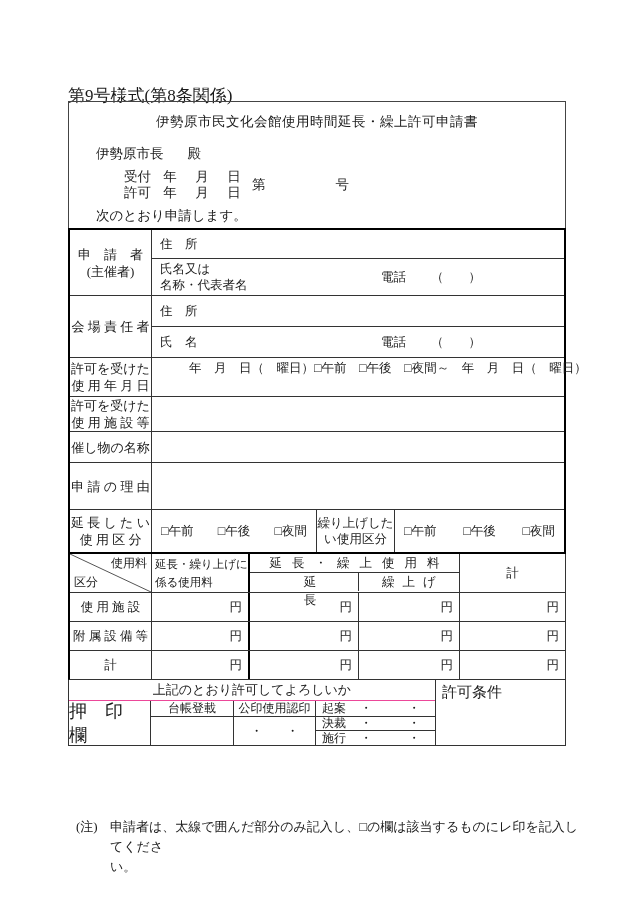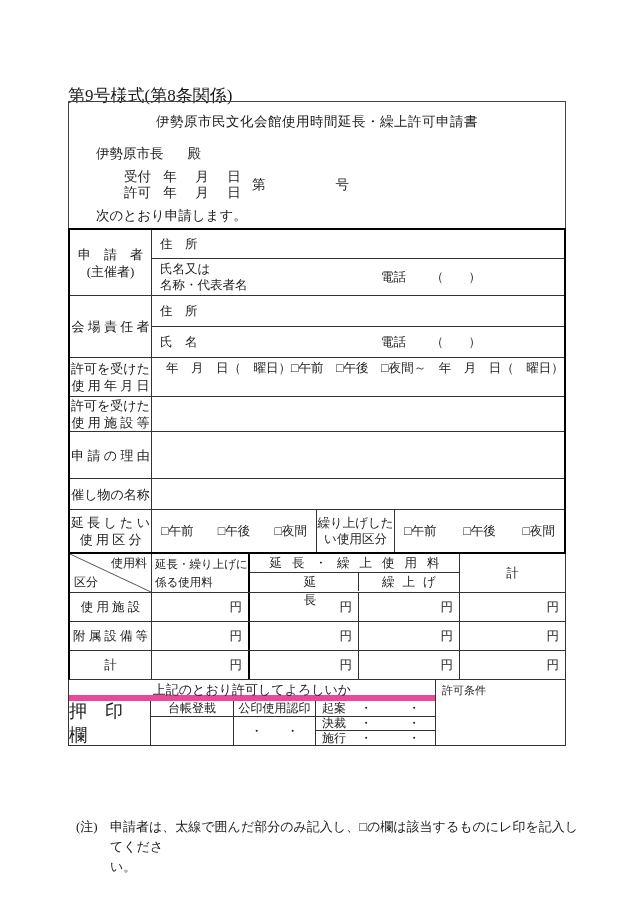--- a/index.html
+++ b/index.html
@@ -36,21 +36,21 @@
   .h28 { height:28px; line-height:28px; }
   .h30 { height:30px; line-height:30px; }
   .h37 { height:37px; }
   .h31 { height:31px; line-height:31px; }
   .h32 { height:32px; }
   .h20 { height:20px; line-height:20px; }
   .h21 { height:21px; line-height:21px; }
   .pl8 { padding-left:8px; }
   .two { padding-top:2px; line-height:16px; }
   .phone { position:absolute; right:83px; top:50%; transform:translateY(-50%); }
-  .datecell { height:38px; padding-top:1px; }
+  .datecell { height:38px; padding-top:1px;margin-left:23px; }
   .datecell .l1 { padding-left:14px; line-height:18px; white-space:nowrap; }
   .datecell .l2 { padding-left:4px;  line-height:18px; white-space:nowrap; }
   .fac1 { padding-top:1px; }
   .fac1 .fl { line-height:15px; padding-left:6px; white-space:nowrap; }
   .facn { padding-left:6px; white-space:nowrap; }
   .blank30 { height:30px; }
   .blank46 { height:46px; }
   .extflex { display:flex; height:42px; }
   .optcell { display:flex; align-items:center; justify-content:space-between; padding:0 9px; }
   .opt1 { width:165px; border-right:1px solid #333; }
@@ -82,35 +82,35 @@
   .fsub3 { width:109px; border-right:1px solid #333; text-align:center; letter-spacing:24px; padding-left:36px; }
   .fsub4 { flex:1; text-align:center; letter-spacing:8px; padding-left:8px; }
   .fc5h { display:flex; align-items:center; justify-content:center; }
   .fdata { height:29px; line-height:29px; }
   .flabel { text-align:center; }
   .yen { text-align:right; padding-right:6px; }
 
   
   .btable { display:flex; border:1px solid #333; border-top:none; font-size:12.5px; }
   .bleft { width:367px; border-right:1px solid #333; flex-shrink:0; }
-  .bq { height:21px; line-height:20px; border-bottom:6px solid #ec4899; text-align:center; font-size:13px; }
+  .bq { height:21px; line-height:20px; border-bottom:1px solid #ec4899; text-align:center; font-size:13px; }
   .bseal { display:flex; height:44px; }
   .bs1 { width:82px; border-right:1px solid #333; display:flex; align-items:center; justify-content:center; font-size:18px; }
   .bs2 { width:83px; border-right:1px solid #333; }
   .bs3 { width:82px; border-right:1px solid #333; }
   .bs4 { flex:1; }
   .bshead { height:16px; line-height:15px; border-bottom:1px solid #333; text-align:center; font-size:12px; }
   .bsbody { height:28px; }
   .bsdots { height:28px; display:flex; align-items:center; justify-content:center; font-size:12px; }
   .srow { display:flex; align-items:center; padding-left:6px; font-size:12px; }
   .srow1 { height:16px; border-bottom:1px solid #333; }
   .srow2 { height:14px; border-bottom:1px solid #333; }
   .srow3 { height:14px; }
   .sdots { margin-left:14px; }
-  .bright { flex:1; padding:3px 0 0 6px; font-size:11px; }
+  .bright { flex:1; padding:3px 0 0 6px; font-size:15px; }
 
   
   .note { position:absolute; left:76px; top:817px; width:505px; display:flex; font-size:13px; line-height:20px; }
   .note-prefix { width:34px; flex-shrink:0; }
   .note-body { flex:1; }
 </style>
 </head>
 <body>
 
 <div class="page">
@@ -194,33 +194,33 @@
 
       <div class="mrow">
         <div class="mlabel">
           <span>許可を受けた</span>
           <span>使 用 施 設 等</span>
         </div>
       </div>
 
       <div class="mrow">
         <div class="mlabel">
+          <span>催し物の名称</span>
+        </div>
+        <div class="mbody">
+          <div class="sub blank30"></div>
+        </div>
+      </div>
+
+      <div class="mrow">
+        <div class="mlabel">
           <span>申 請 の 理 由</span>
         </div>
         <div class="mbody">
           <div class="sub blank46"></div>
-        </div>
-      </div>
-
-      <div class="mrow">
-        <div class="mlabel">
-          <span>催し物の名称</span>
-        </div>
-        <div class="mbody">
-          <div class="sub blank30"></div>
         </div>
       </div>
 
       <div class="mrow">
         <div class="mlabel">
           <span>延 長 し た い</span>
           <span>使 用 区 分</span>
         </div>
         <div class="mbody">
           <div class="extflex">

